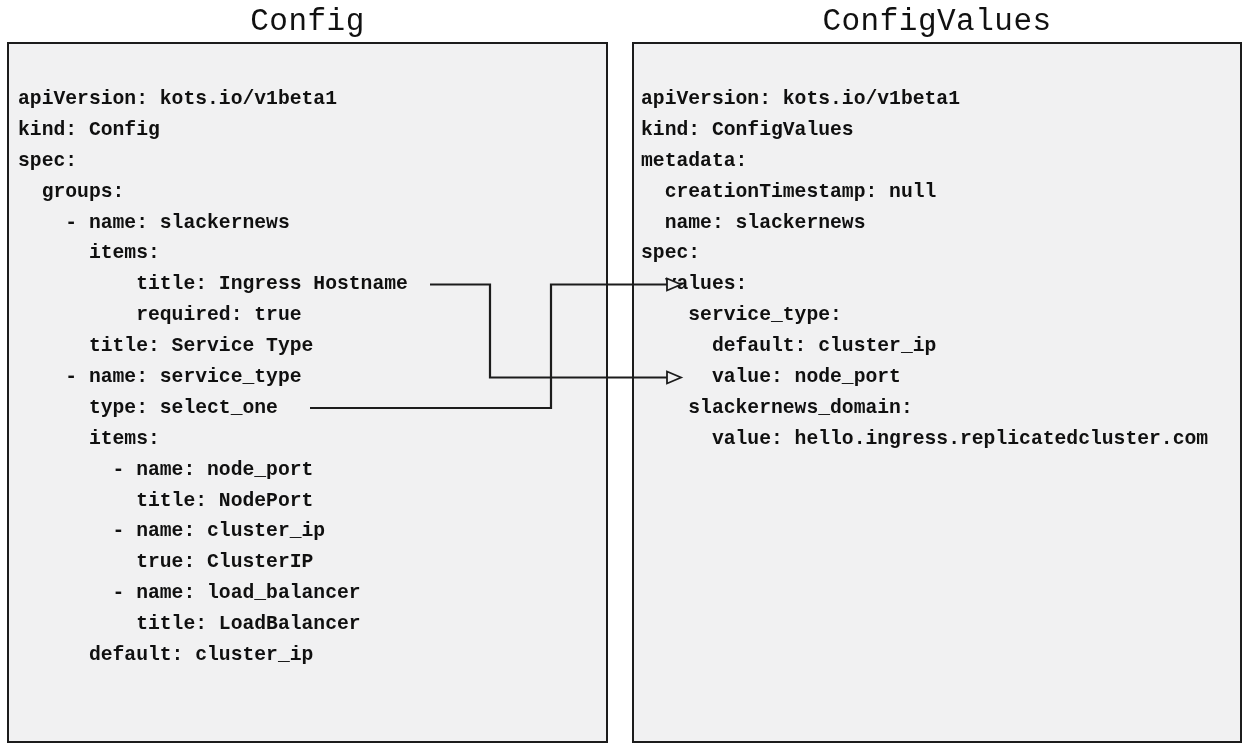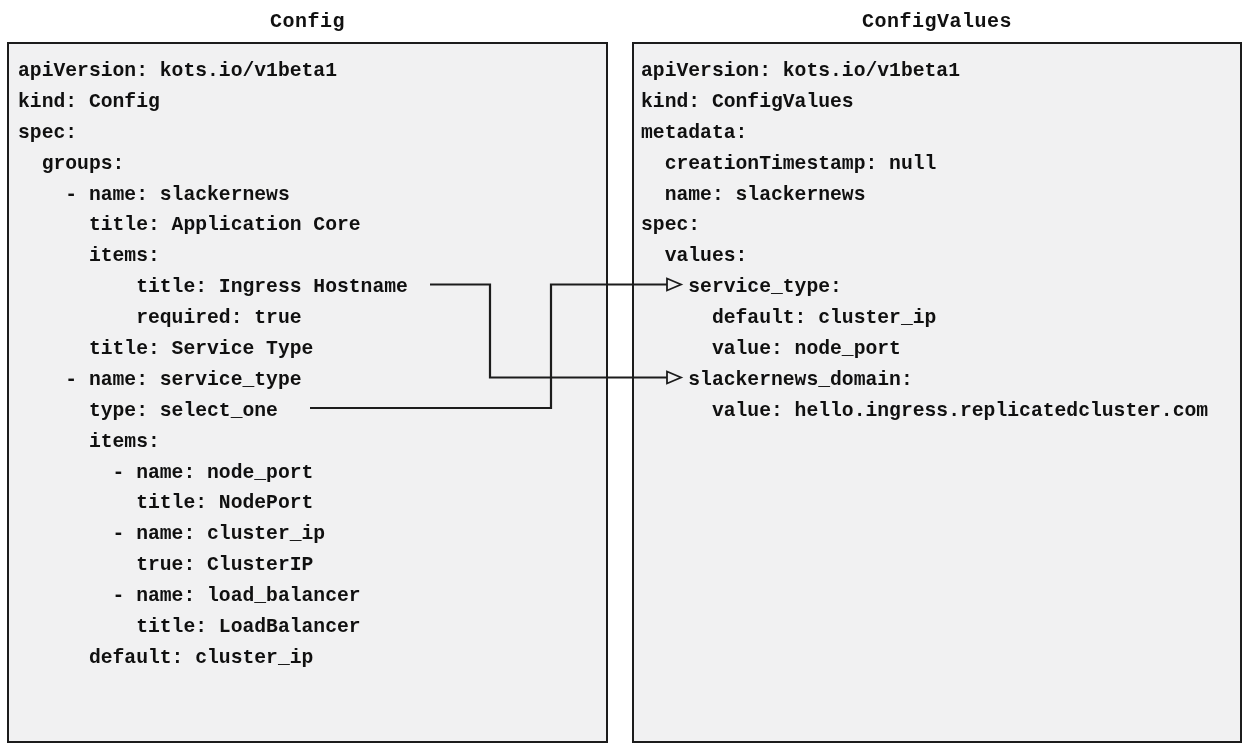--- a/index.html
+++ b/index.html
@@ -13,42 +13,43 @@
     height: 756px;
     background: #ffffff;
     overflow: hidden;
     font-family: "Liberation Mono", "DejaVu Sans Mono", monospace;
   }
   .panel-title {
     position: absolute;
     top: 8px;
     height: 30px;
     text-align: center;
-    font-weight: 700;
-    font-size: 20px;
+    font-weight: 400;
+    font-size: 31px;
     line-height: 28px;
     color: #111111;
     letter-spacing: 0.5px;
   }
   .panel-title.left  { left: 7px;   width: 601px; }
   .panel-title.right { left: 632px; width: 610px; }
 
   .panel-box {
     position: absolute;
     top: 42px;
     height: 701px;
     box-sizing: border-box;
     background: #f1f1f2;
     border: 2px solid #1c1c1c;
   }
   .panel-box.left  { left: 7px;   width: 601px; }
   .panel-box.right { left: 632px; width: 610px; }
 
   .code {
     padding: 12px 0 0 7px;
+    margin-top: 28px;
   }
   .panel-box.left .code { padding-left: 9px; }
 
   .code-line {
     white-space: pre;
     font-weight: 700;
     font-size: 19.7px;
     line-height: 30.9px;
     height: 30.9px;
     color: #101010;
@@ -84,21 +85,20 @@
 
   <div class="panel-title right">ConfigValues</div>
 
   <div class="panel-box left">
     <div class="code">
         <div class="code-line">apiVersion: kots.io/v1beta1</div>
         <div class="code-line">kind: Config</div>
         <div class="code-line">spec:</div>
         <div class="code-line">  groups:</div>
         <div class="code-line">    - name: slackernews</div>
-        <div class="code-line">      title: Application Core</div>
         <div class="code-line">      items:</div>
         <div class="code-line">          title: Ingress Hostname</div>
         <div class="code-line">          required: true</div>
         <div class="code-line">      title: Service Type</div>
         <div class="code-line">    - name: service_type</div>
         <div class="code-line">      type: select_one</div>
         <div class="code-line">      items:</div>
         <div class="code-line">        - name: node_port</div>
         <div class="code-line">          title: NodePort</div>
         <div class="code-line">        - name: cluster_ip</div>

